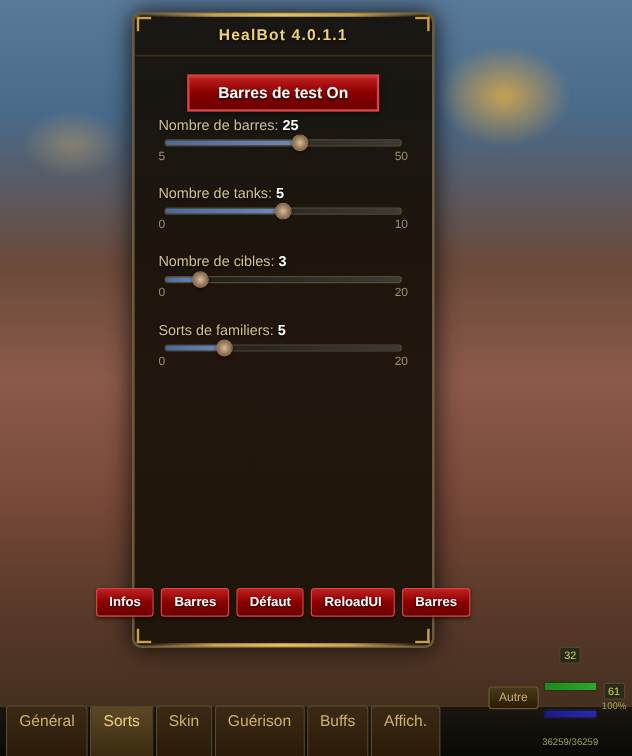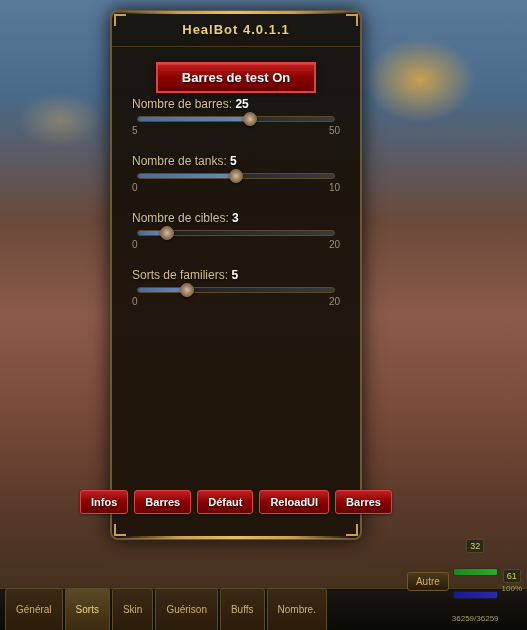--- a/index.html
+++ b/index.html
@@ -209,25 +209,25 @@
       padding: 0 5px;
       height: 100%;
     }
 
     .tab-item {
       padding: 4px 10px;
       background: linear-gradient(180deg, #3a2a15 0%, #2a1a08 100%);
       border: 1px solid #5a4a2a;
       border-radius: 3px 3px 0 0;
       color: #d0b070;
-      font-size: 10px;
+      font-size: 13px;
       cursor: pointer;
       height: 44px;
       display: flex;
-      align-items: center;
+      align-items: flex-start;
       white-space: nowrap;
     }
 
     .tab-item.active {
       background: linear-gradient(180deg, #5a4a25 0%, #3a2a10 100%);
       border-bottom-color: transparent;
       color: #f0d080;
     }
 
     
@@ -424,21 +424,21 @@
     <div class="tab-item">
       <span>Skin</span>
     </div>
     <div class="tab-item">
       <span>Guérison</span>
     </div>
     <div class="tab-item">
       <span>Buffs</span>
     </div>
     <div class="tab-item">
-      <span>Nombre.</span>
+      <span>Affich.</span>
     </div>
   </div>
 
   <div class="status-bar-right">
     <button class="autre-btn">Autre</button>
     <div class="mini-status">
       <div class="level-badge">
         <span>32</span>
       </div>
       <div class="health-bar">

